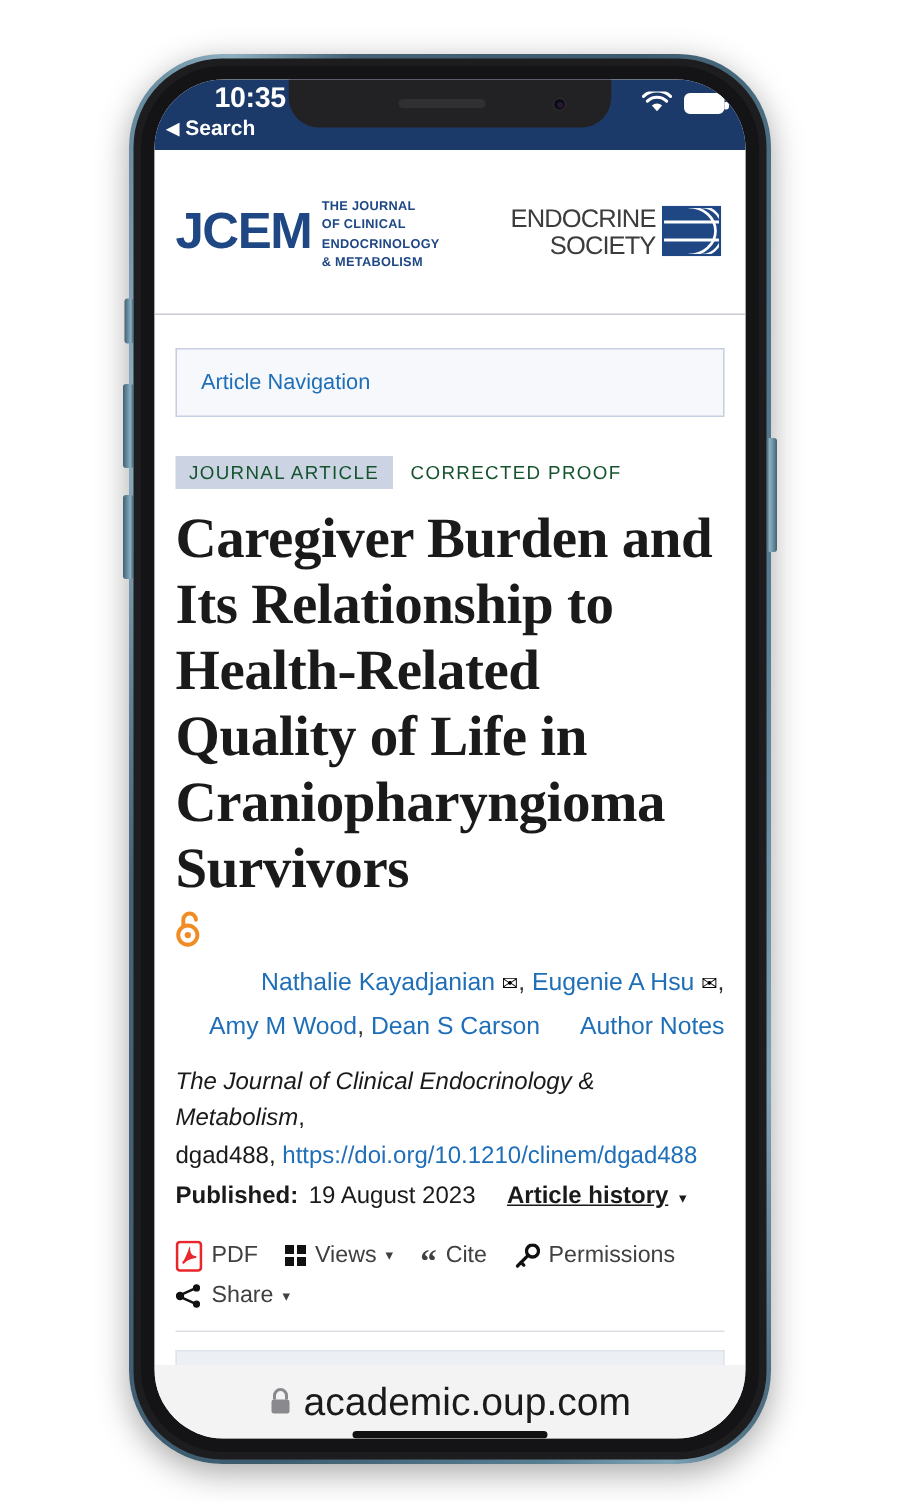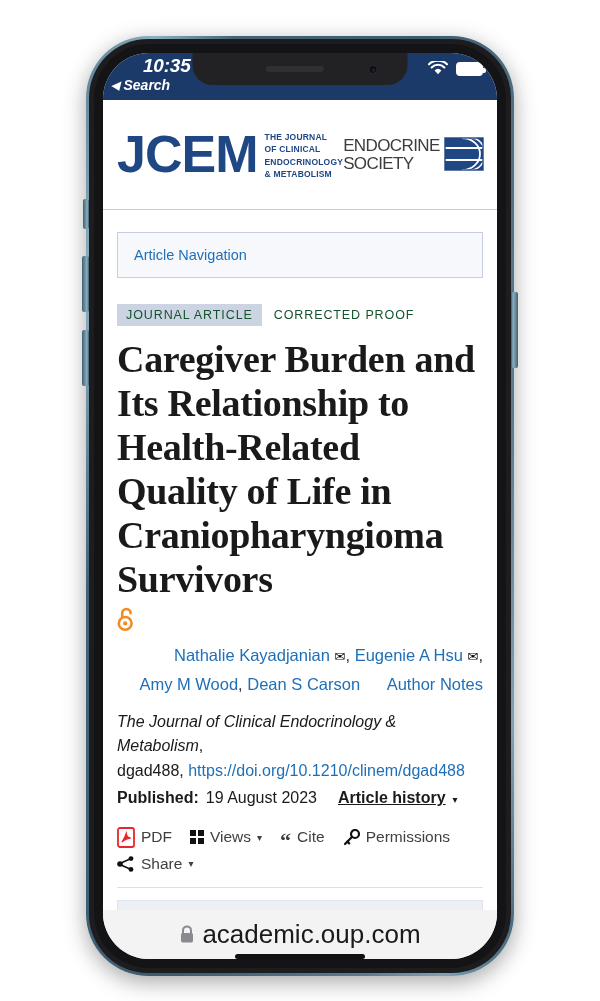--- a/index.html
+++ b/index.html
@@ -74,21 +74,20 @@
                  background: linear-gradient(90deg,#3f5c6c 0%,#8cb0c2 30%,#6e93a6 60%,#43606f 100%); }
 
   
   .statusbar {
     position: absolute;
     left: 0; top: 0;
     width: 394px; height: 47px;
     background: #1c3a69;
     color: #ffffff;
     z-index: 5;
-    font-style: italic;
   }
   .sb-time {
     position: absolute;
     left: 40px; top: 2px;
     font-size: 19px;
     font-weight: bold;
     letter-spacing: -0.2px;
   }
   .sb-back {
     position: absolute;
@@ -174,21 +173,21 @@
     height: 110px;
     border-bottom: 1px solid #c9ccd2;
     display: flex;
     align-items: center;
     padding: 0 14px;
   }
   .jcem-wrap { display: flex; align-items: center; gap: 7px; }
   .jcem-mark {
     font-family: "Liberation Sans", sans-serif;
     font-weight: bold;
-    font-size: 52px;
+    font-size: 34px;
     color: #1e4784;
     letter-spacing: -1px;
     line-height: 0.9;
   }
   .jcem-sub {
     font-size: 8.5px;
     font-weight: bold;
     color: #1e4784;
     line-height: 1.42;
     letter-spacing: 0.2px;
@@ -199,21 +198,21 @@
     display: flex;
     align-items: center;
     gap: 4px;
     margin-left: auto;
   }
   .es-text {
     font-size: 17px;
     color: #3c3c3c;
     line-height: 1.02;
     letter-spacing: -0.6px;
-    text-align: left;
+    text-align: right;
   }
   .es-globe { width: 42px; height: 40px; display:block; }
 
   
   .navbox-wrap { padding: 22px 14px 0 14px; }
   .navbox {
     border: 1px solid #c6cee0;
     background: #f6f8fc;
     padding: 14px 16px;
     font-size: 14.5px;

